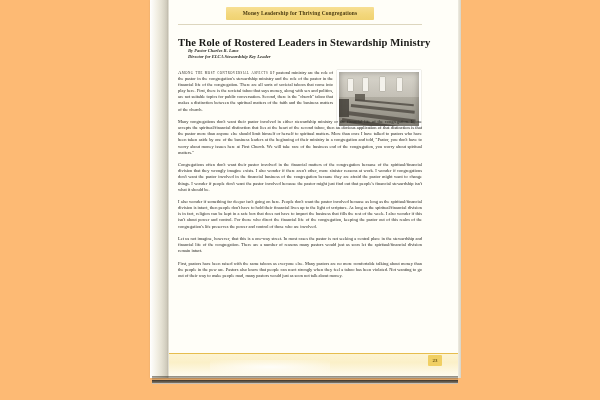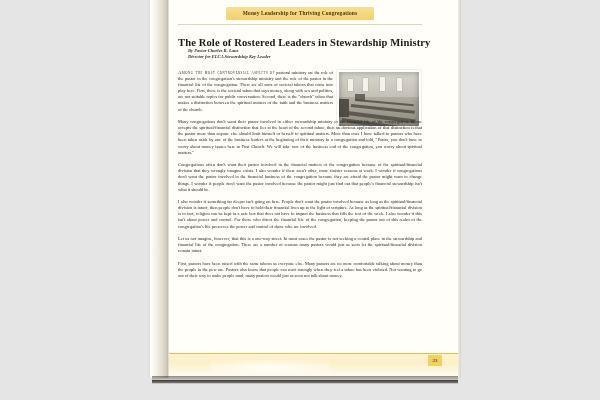--- a/index.html
+++ b/index.html
@@ -8,21 +8,21 @@
     width: 600px;
     height: 400px;
     background: #ffffff;
     overflow: hidden;
   }
 
   #page-wrap {
     position: relative;
     width: 600px;
     height: 400px;
-    background: #e5e5e5;
+    background: #fdba74;
     font-family: "Liberation Serif", serif;
   }
 
   
   .sheet {
     position: absolute;
     left: 150px;
     top: 0px;
     width: 310px;
     height: 378px;

